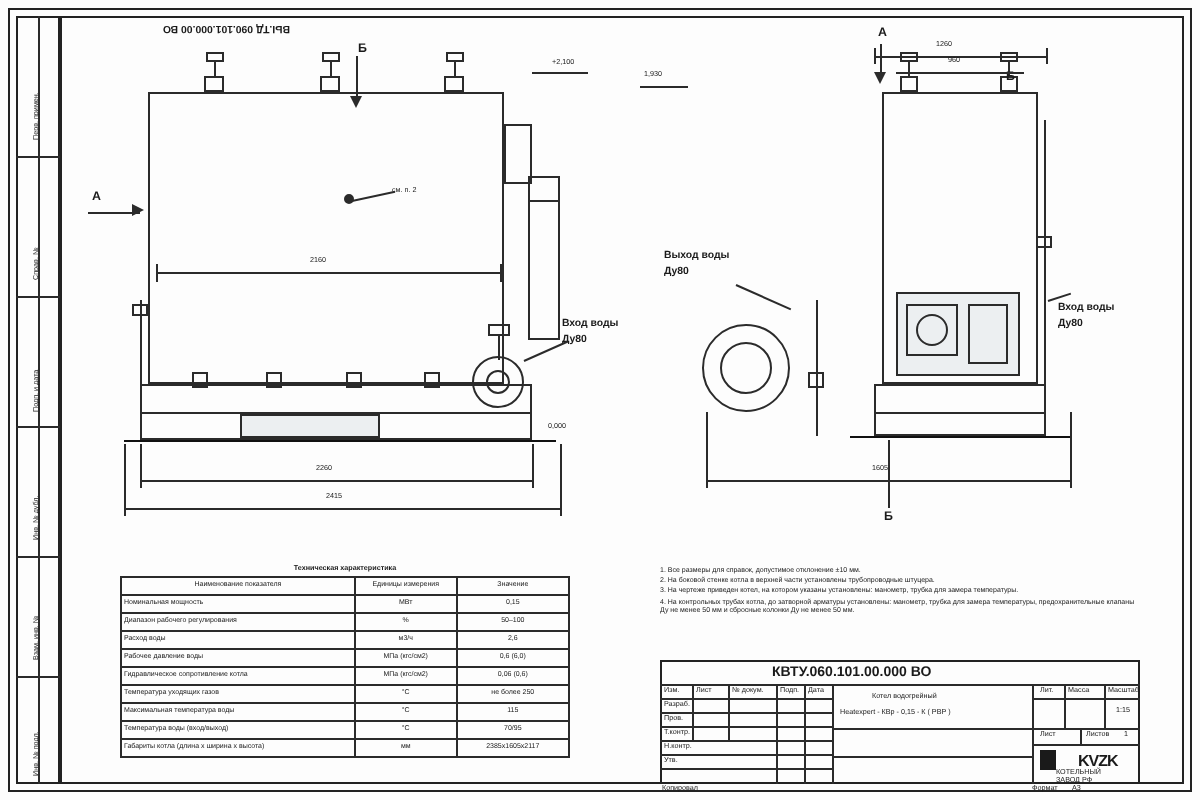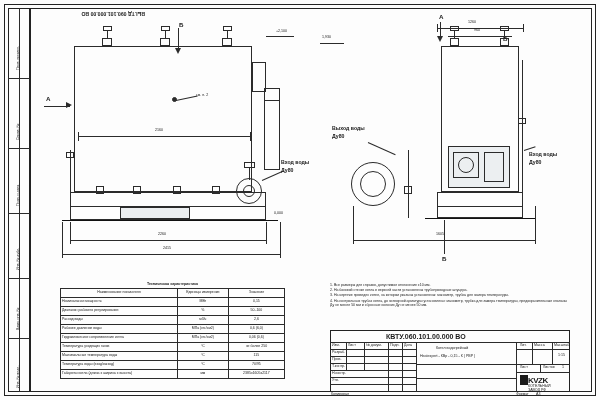--- a/index.html
+++ b/index.html
@@ -297,21 +297,21 @@
     <span class="txt s3" style="left:228px;top:24px;">1:15</span>
 
     <div class="line" style="left:186px;top:34px;width:54px;"></div>
     <div class="vline" style="left:210px;top:34px;height:8px;"></div>
     <span class="txt s3" style="left:190px;top:35.5px;">Лист</span>
     <span class="txt s3" style="left:213px;top:35.5px;">Листов</span>
     <span class="txt s3" style="left:232px;top:35.5px;">1</span>
     <div class="line" style="left:186px;top:42px;width:54px;"></div>
 
     <div class="line" style="left:86px;top:48px;width:100px;"></div>
-    <span class="logo" style="left:198px;top:46px;">KVZK</span>
+    <span class="logo" style="left:198px;top:46px;padding-left:11px;">KVZK</span>
     <div class="obj" style="left:190px;top:45px;width:8px;height:10px;background:#1a1a1a;border:none;"></div>
     <span class="txt s3" style="left:198px;top:55px;">КОТЕЛЬНЫЙ</span>
     <span class="txt s3" style="left:198px;top:59px;">ЗАВОД РФ</span>
 
     <span class="txt s3" style="left:1px;top:63px;">Копировал</span>
     <span class="txt s3" style="left:186px;top:63px;">Формат</span>
     <span class="txt s3" style="left:206px;top:63px;">А3</span>
   </div>
 
 </div>

